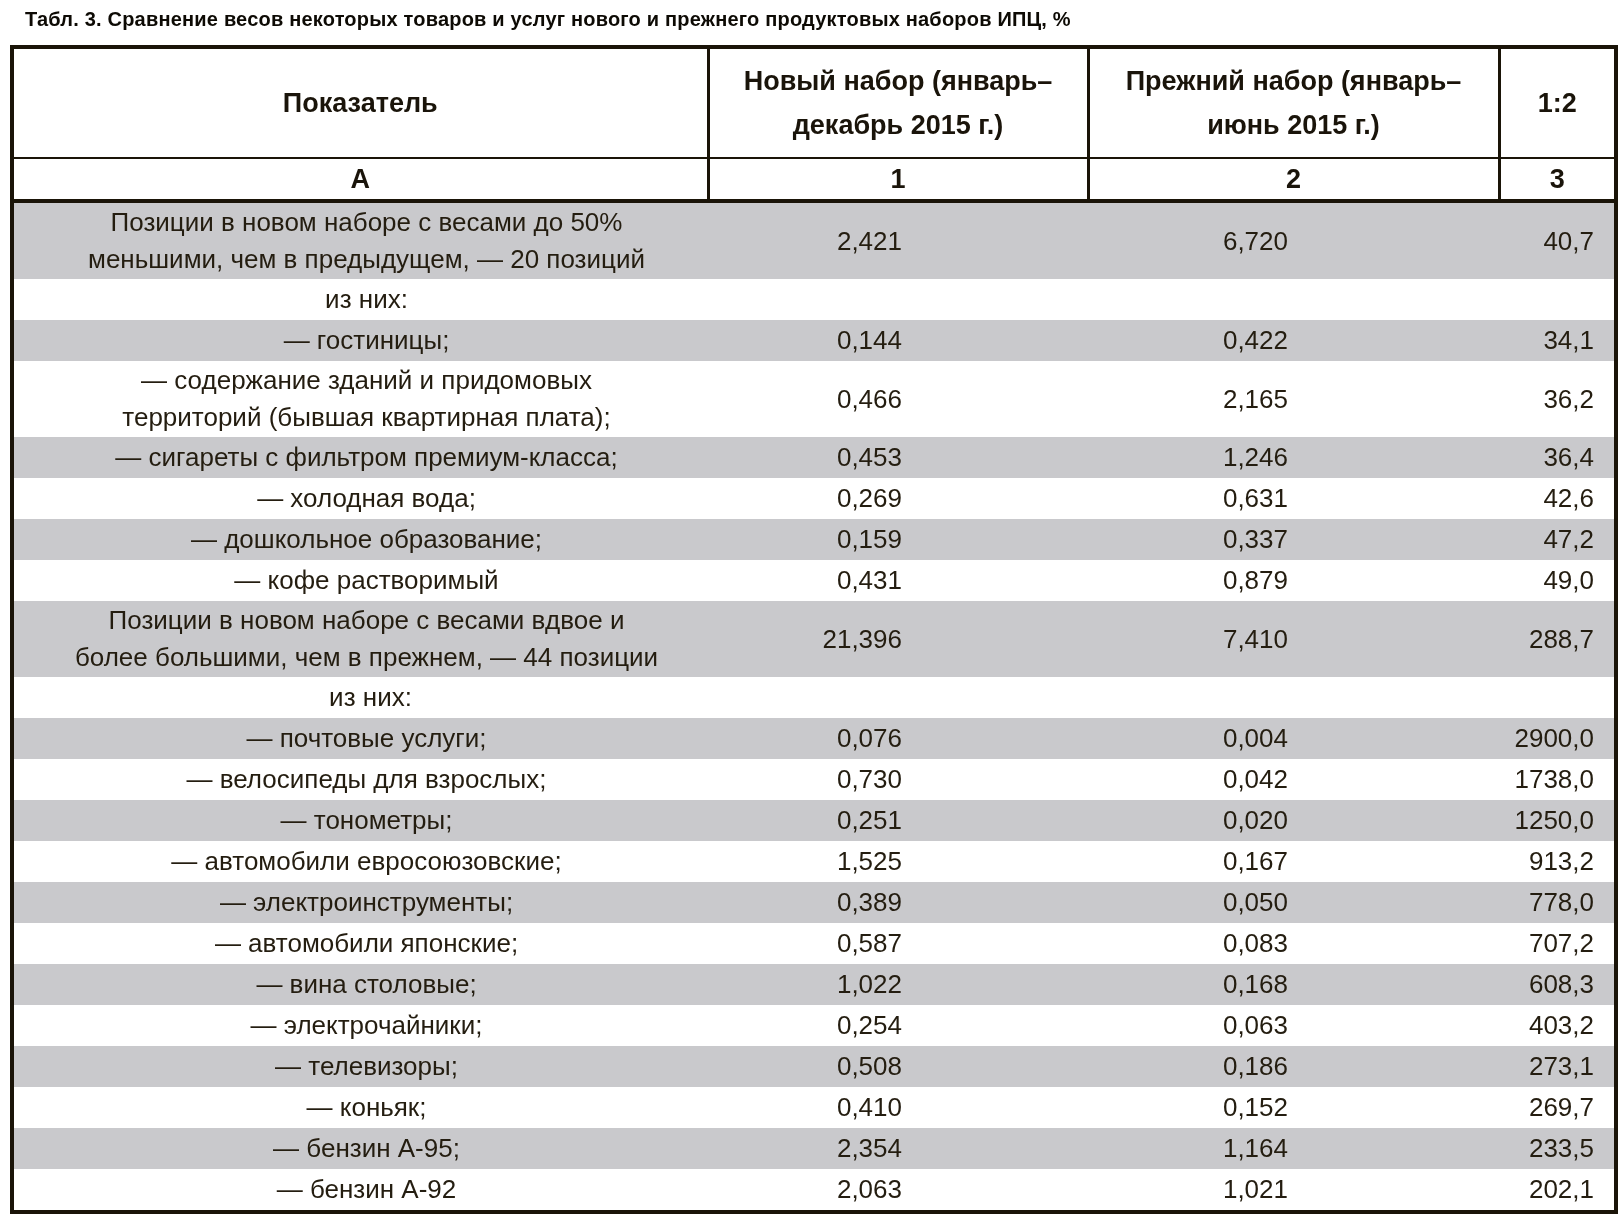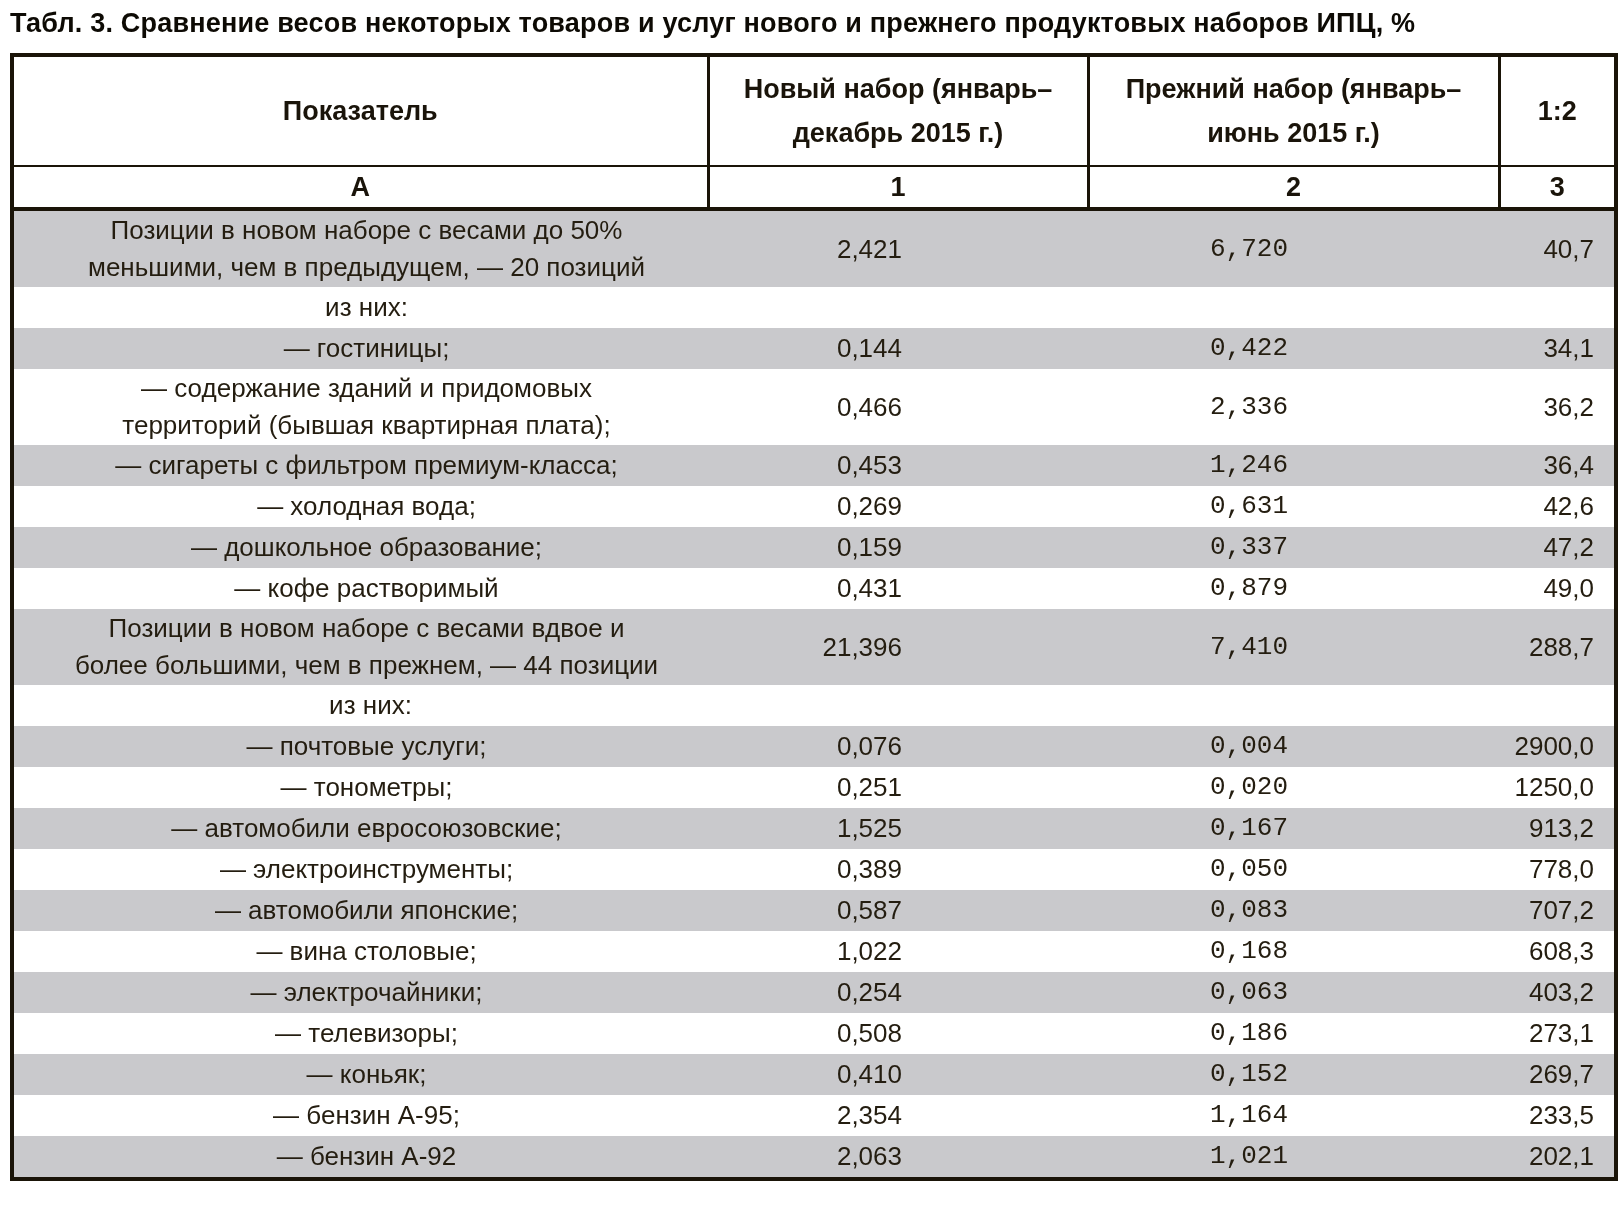--- a/index.html
+++ b/index.html
@@ -12,24 +12,24 @@
   }
   .page {
     width: 1624px;
     height: 1230px;
     box-sizing: border-box;
     padding: 6px 10px 0 10px;
     background: #ffffff;
     overflow: hidden;
   }
   .title {
-    font-size: 27px;
+    font-size: 20px;
     font-weight: bold;
     color: #0d0a04;
-    margin: 2px 0 14px 0;
+    margin: 2px 0 14px 15px;
     letter-spacing: 0.2px;
     white-space: nowrap;
   }
   table.cmp {
     border-collapse: collapse;
     table-layout: fixed;
     width: 1604px;
     border: 4px solid #1a1408;
   }
   col.c0 { width: 696px; }
@@ -64,21 +64,21 @@
 
   td.label-cell {
     text-align: center;
     padding-left: 12px;
     white-space: pre-line;
     line-height: 37px;
   }
   td.label-cell.indent { padding-left: 20px; }
   td.num { text-align: right; line-height: 37px; }
   td.num.v-new   { padding-right: 186px; }
-  td.num.v-old   { padding-right: 211px; font-family: Liberation Mono, monospace; }
+  td.num.v-old   { padding-right: 211px; }
   td.num.v-ratio { padding-right: 20px; }
 </style>
 </head>
 <body>
 
 <div class="page">
 
   <div class="title">Табл. 3. Сравнение весов некоторых товаров и услуг нового и прежнего продуктовых наборов ИПЦ, %</div>
 
   <table class="cmp">
@@ -121,21 +121,21 @@
         <tr>
           <td class="label-cell">— гостиницы;</td>
           <td class="num v-new">0,144</td>
           <td class="num v-old">0,422</td>
           <td class="num v-ratio">34,1</td>
         </tr>
         <tr>
           <td class="label-cell">— содержание зданий и придомовых
 территорий (бывшая квартирная плата);</td>
           <td class="num v-new">0,466</td>
-          <td class="num v-old">2,336</td>
+          <td class="num v-old">2,165</td>
           <td class="num v-ratio">36,2</td>
         </tr>
         <tr>
           <td class="label-cell">— сигареты с фильтром премиум-класса;</td>
           <td class="num v-new">0,453</td>
           <td class="num v-old">1,246</td>
           <td class="num v-ratio">36,4</td>
         </tr>
         <tr>
           <td class="label-cell">— холодная вода;</td>
@@ -168,20 +168,26 @@
           <td class="num v-old"></td>
           <td class="num v-ratio"></td>
         </tr>
         <tr>
           <td class="label-cell">— почтовые услуги;</td>
           <td class="num v-new">0,076</td>
           <td class="num v-old">0,004</td>
           <td class="num v-ratio">2900,0</td>
         </tr>
         <tr>
+          <td class="label-cell">— велосипеды для взрослых;</td>
+          <td class="num v-new">0,730</td>
+          <td class="num v-old">0,042</td>
+          <td class="num v-ratio">1738,0</td>
+        </tr>
+        <tr>
           <td class="label-cell">— тонометры;</td>
           <td class="num v-new">0,251</td>
           <td class="num v-old">0,020</td>
           <td class="num v-ratio">1250,0</td>
         </tr>
         <tr>
           <td class="label-cell">— автомобили евросоюзовские;</td>
           <td class="num v-new">1,525</td>
           <td class="num v-old">0,167</td>
           <td class="num v-ratio">913,2</td>

